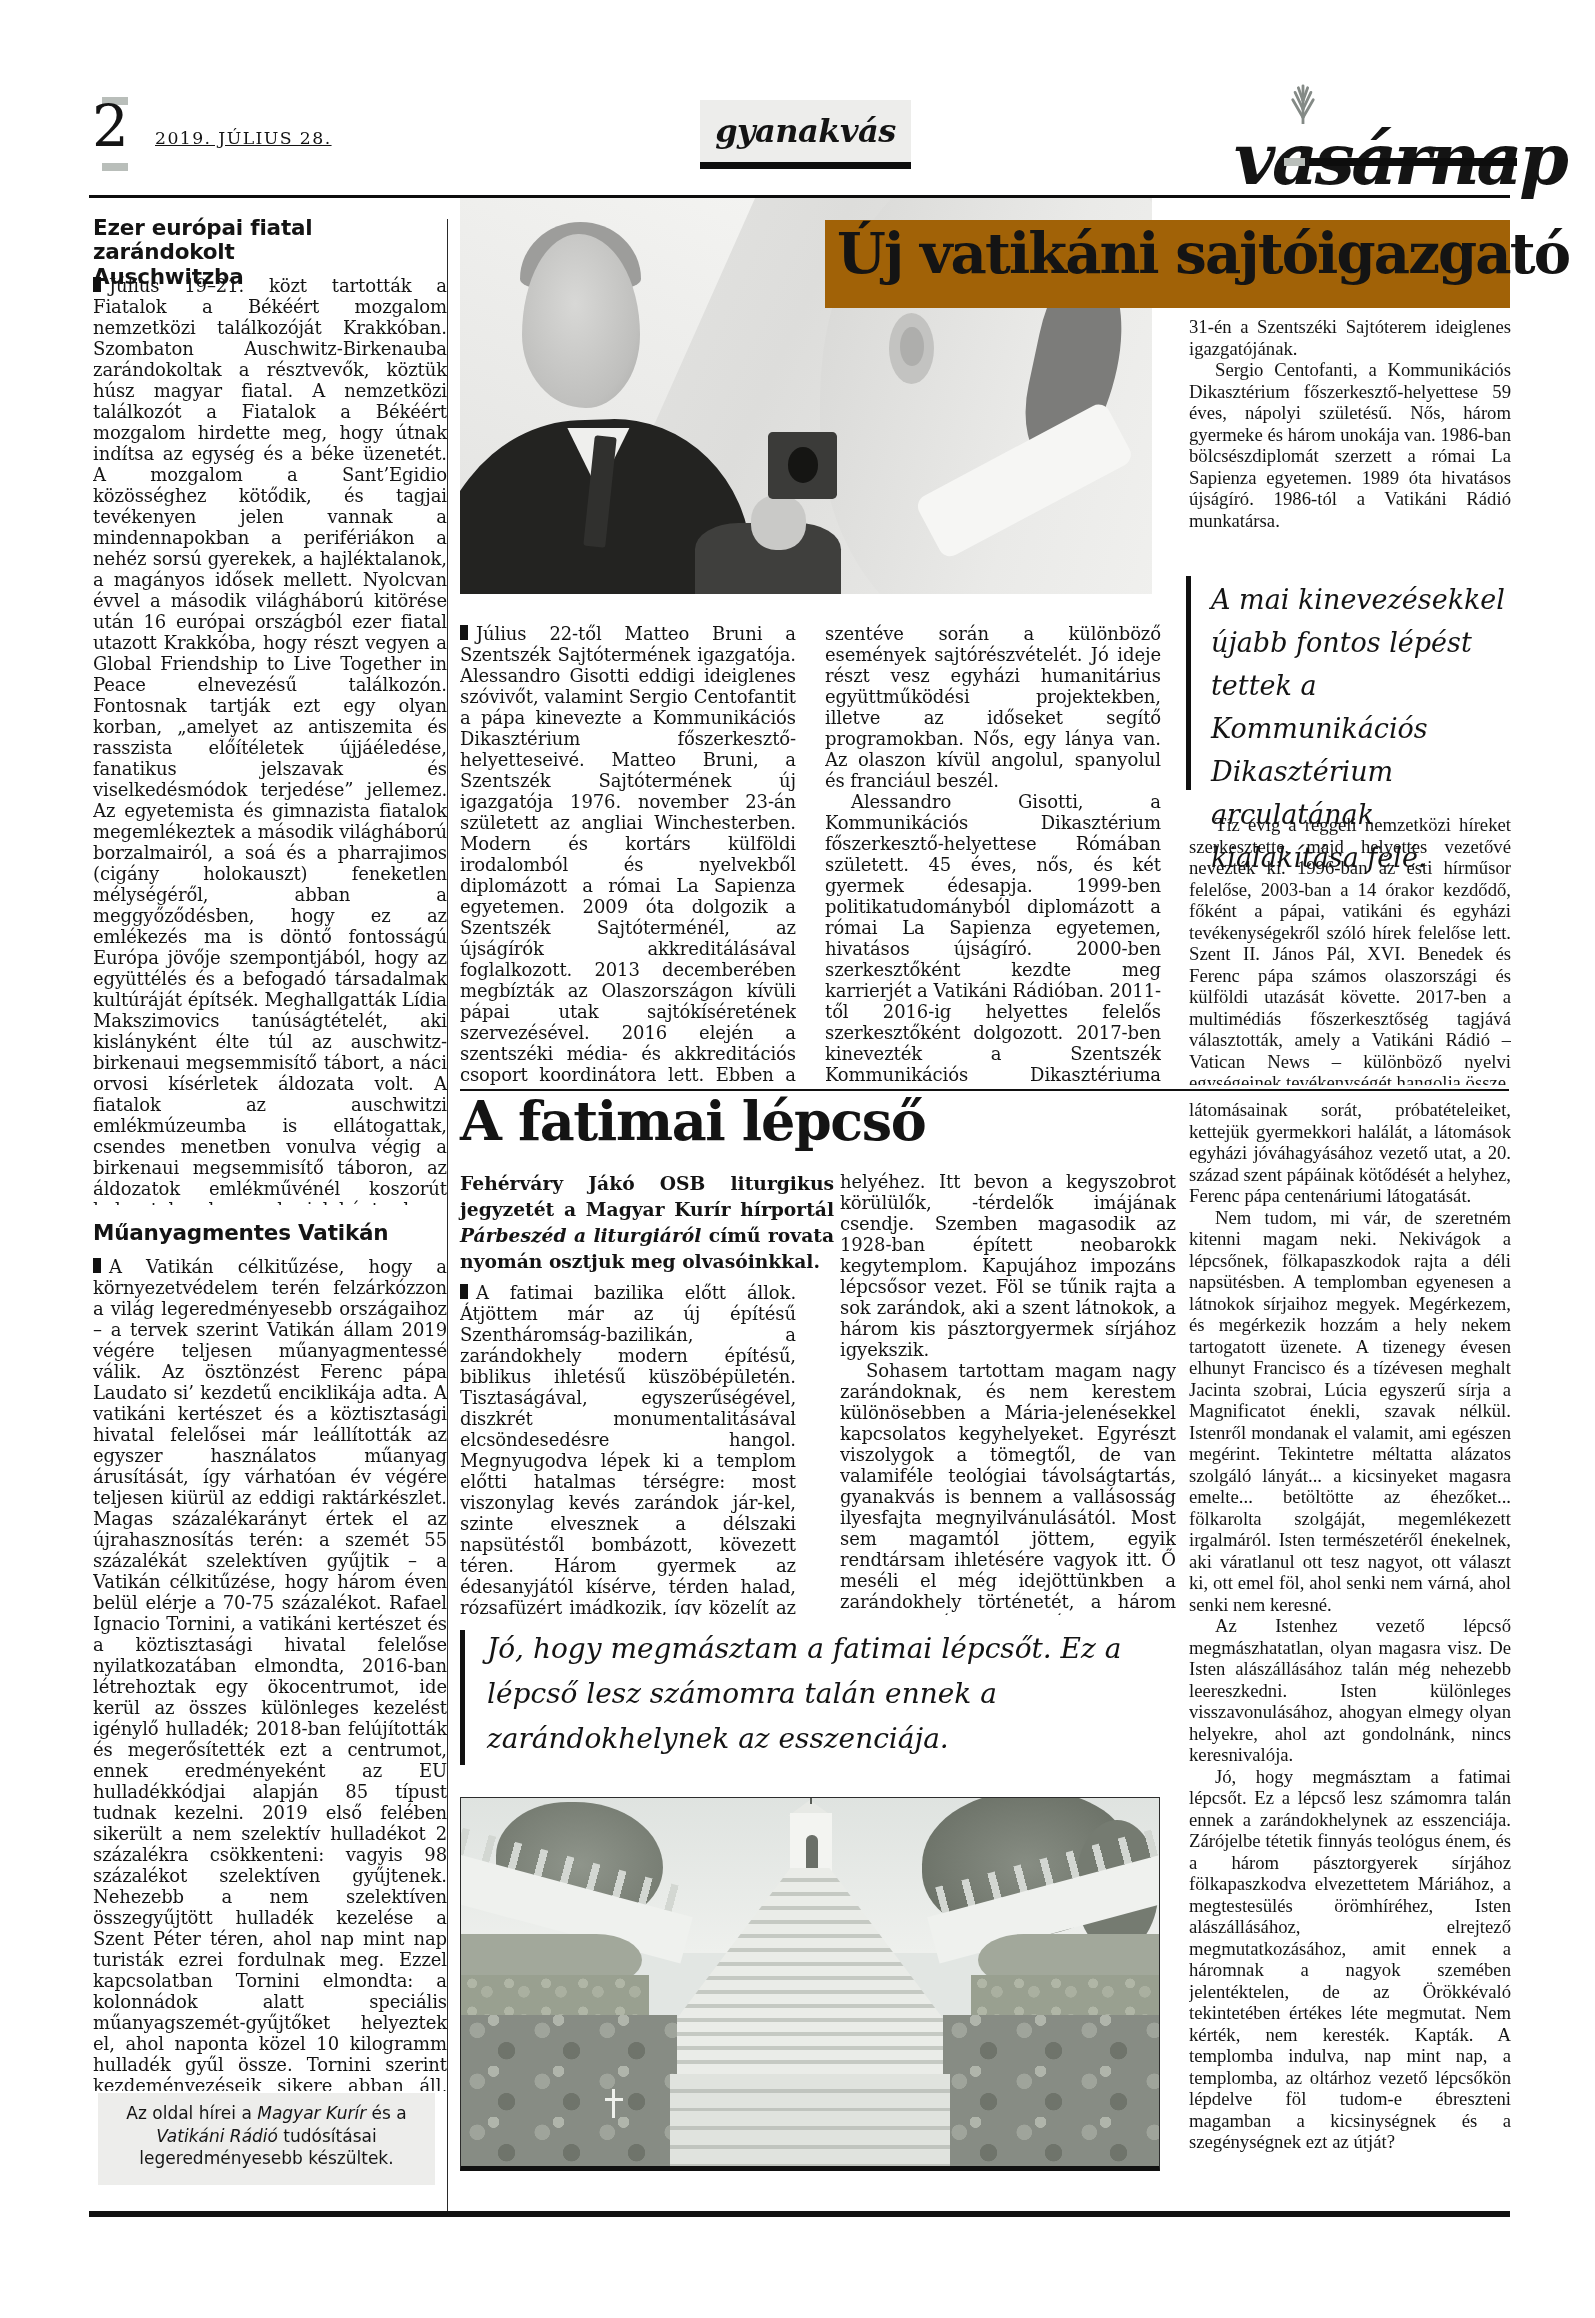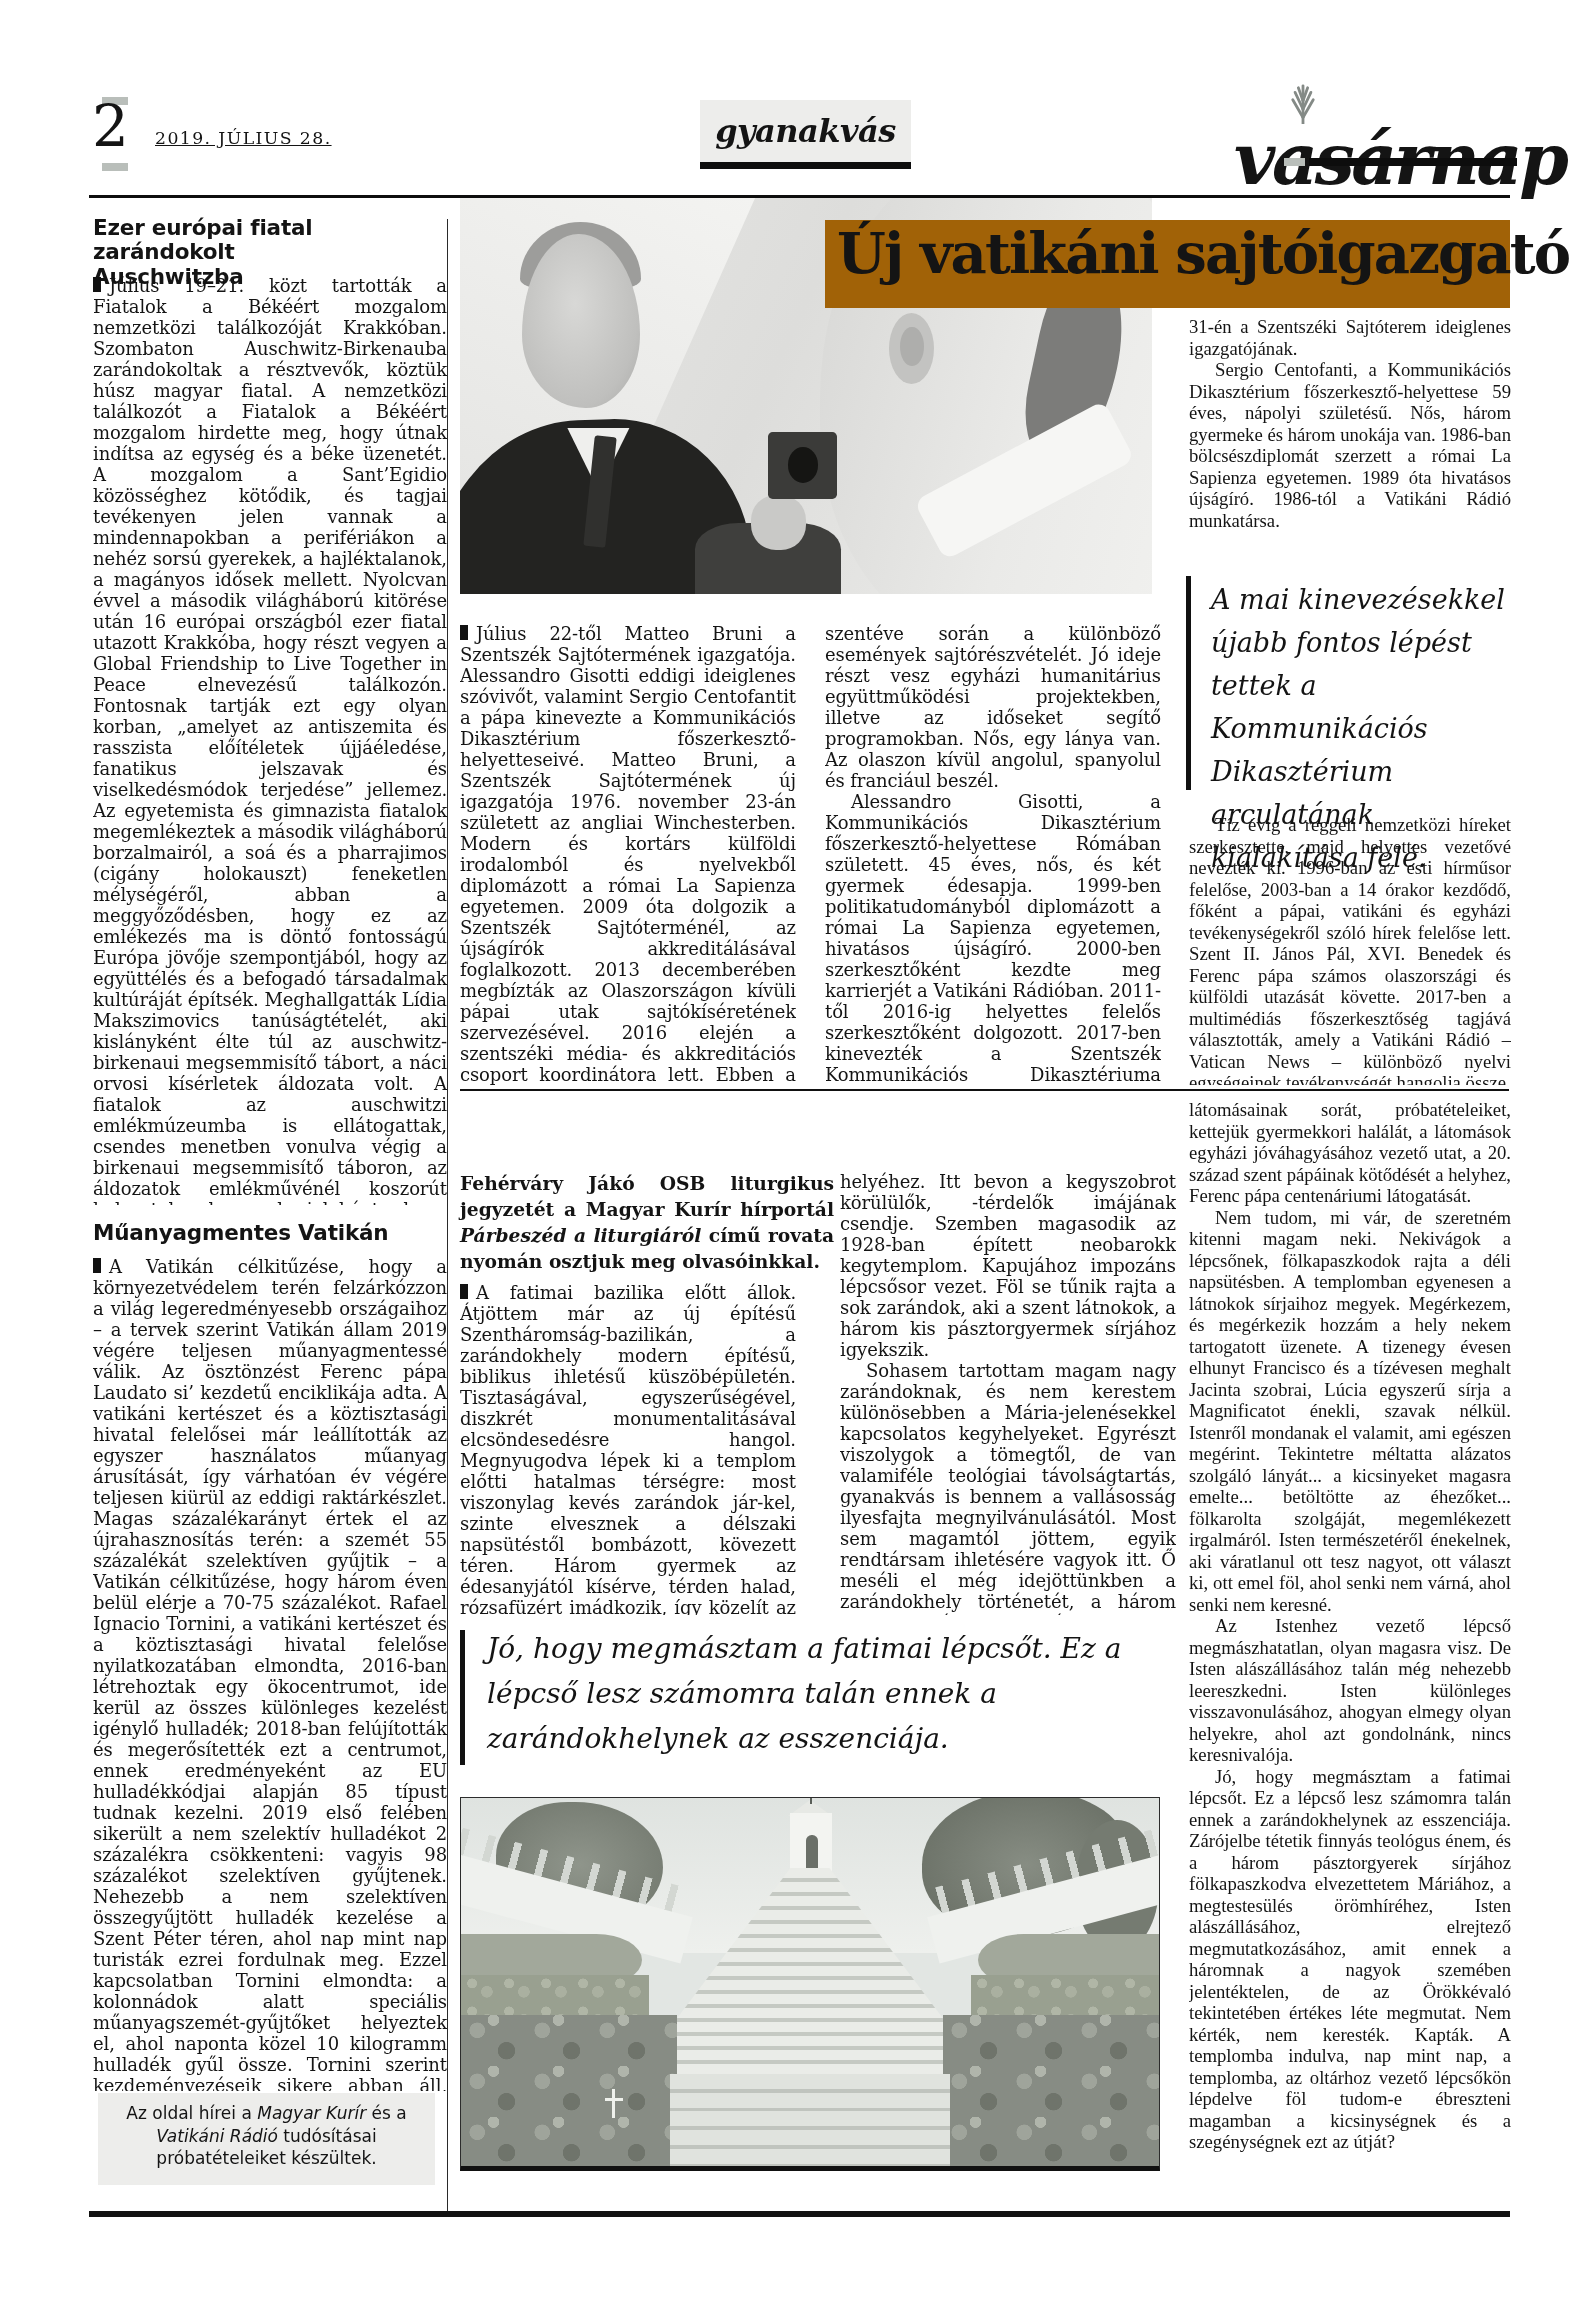--- a/index.html
+++ b/index.html
@@ -160,21 +160,21 @@
     <div>Auschwitzba</div>
   </div>
   <div class="abs body" id="lc-body1">
     <p><span class="marker"></span><span>Július 19–21. közt tartották a Fiatalok a Békéért mozgalom nemzetközi találkozóját Krakkóban. Szombaton Auschwitz-Birkenauba zarándokoltak a résztvevők, köztük húsz magyar fiatal. A nemzetközi találkozót a Fiatalok a Békéért mozgalom hirdette meg, hogy útnak indítsa az egység és a béke üzenetét. A mozgalom a Sant’Egidio közösséghez kötődik, és tagjai tevékenyen jelen vannak a mindennapokban a perifériákon a nehéz sorsú gyerekek, a hajléktalanok, a magányos idősek mellett. Nyolcvan évvel a második világháború kitörése után 16 európai országból ezer fiatal utazott Krakkóba, hogy részt vegyen a Global Friendship to Live Together in Peace elnevezésű találkozón. Fontosnak tartják ezt egy olyan korban, „amelyet az antiszemita és rasszista előítéletek újjáéledése, fanatikus jelszavak és viselkedésmódok terjedése” jellemez. Az egyetemista és gimnazista fiatalok megemlékeztek a második világháború borzalmairól, a soá és a pharrajimos (cigány holokauszt) feneketlen mélységéről, abban a meggyőződésben, hogy ez az emlékezés ma is döntő fontosságú Európa jövője szempontjából, hogy az együttélés és a befogadó társadalmak kultúráját építsék. Meghallgatták Lídia Makszimovics tanúságtételét, aki kislányként élte túl az auschwitz-birkenaui megsemmisítő tábort, a náci orvosi kísérletek áldozata volt. A fiatalok az auschwitzi emlékmúzeumba is ellátogattak, csendes menetben vonulva végig a birkenaui megsemmisítő táboron, az áldozatok emlékművénél koszorút helyeztek el annak jeleként, hogy szembeszállnak az erőszak és a rasszizmus minden formájával.</span></p>
   </div>
   <div class="abs sans-head" id="lc-title2">Műanyagmentes Vatikán</div>
   <div class="abs body" id="lc-body2">
     <p><span class="marker"></span><span>A Vatikán célkitűzése, hogy a környezetvédelem terén felzárkózzon a világ legeredményesebb országaihoz – a tervek szerint Vatikán állam 2019 végére teljesen műanyagmentessé válik. Az ösztönzést Ferenc pápa Laudato si’ kezdetű enciklikája adta. A vatikáni kertészet és a köztisztasági hivatal felelősei már leállították az egyszer használatos műanyag árusítását, így várhatóan év végére teljesen kiürül az eddigi raktárkészlet. Magas százalékarányt értek el az újrahasznosítás terén: a szemét 55 százalékát szelektíven gyűjtik – a Vatikán célkitűzése, hogy három éven belül elérje a 70-75 százalékot. Rafael Ignacio Tornini, a vatikáni kertészet és a köztisztasági hivatal felelőse nyilatkozatában elmondta, 2016-ban létrehoztak egy ökocentrumot, ide kerül az összes különleges kezelést igénylő hulladék; 2018-ban felújították és megerősítették ezt a centrumot, ennek eredményeként az EU hulladékkódjai alapján 85 típust tudnak kezelni. 2019 első felében sikerült a nem szelektív hulladékot 2 százalékra csökkenteni: vagyis 98 százalékot szelektíven gyűjtenek. Nehezebb a nem szelektíven összegyűjtött hulladék kezelése a Szent Péter téren, ahol nap mint nap turisták ezrei fordulnak meg. Ezzel kapcsolatban Tornini elmondta: a kolonnádok alatt speciális műanyagszemét-gyűjtőket helyeztek el, ahol naponta közel 10 kilogramm hulladék gyűl össze. Tornini szerint kezdeményezéseik sikere abban áll, hogy komolyan vették Ferenc pápa Laudato si’ kezdetű enciklikáját.</span></p>
   </div>
   <div class="abs" id="lc-credit">
-    <span>Az oldal hírei a </span><i>Magyar Kurír</i><span> és a </span><i>Vatikáni Rádió</i><span> tudósításai próbatételeiket készültek.</span>
+    <span>Az oldal hírei a </span><i>Magyar Kurír</i><span> és a </span><i>Vatikáni Rádió</i><span> tudósításai legeredményesebb készültek.</span>
   </div>
 
   <div class="abs" id="main-photo">
     <div class="el pt-beam"></div>
     <div class="el pt-pope"></div>
     <div class="el pt-ear"></div>
     <div class="el pt-earin"></div>
     <div class="el pt-popehair"></div>
     <div class="el pt-collar"></div>
     <div class="el pt-suit"></div>
@@ -203,20 +203,21 @@
     <p class="ind">Sergio Centofanti, a Kommunikációs Dikasztérium főszerkesztő-helyettese 59 éves, nápolyi születésű. Nős, három gyermeke és három unokája van. 1986-ban bölcsészdiplomát szerzett a római La Sapienza egyetemen. 1989 óta hivatásos újságíró. 1986-tól a Vatikáni Rádió munkatársa.</p>
   </div>
   <div class="abs" id="ma-quote-bar"></div>
   <div class="abs quote" id="ma-quote">A mai kinevezésekkel újabb fontos lépést tettek a Kommunikációs Dikasztérium arculatának kialakítása felé.</div>
   <div class="abs body-cond" id="ma-col3b">
     <p class="ind">Tíz évig a reggeli nemzetközi híreket szerkesztette, majd helyettes vezetővé nevezték ki. 1996-ban az esti hírműsor felelőse, 2003-ban a 14 órakor kezdődő, főként a pápai, vatikáni és egyházi tevékenységekről szóló hírek felelőse lett. Szent II. János Pál, XVI. Benedek és Ferenc pápa számos olaszországi és külföldi utazását követte. 2017-ben a multimédiás főszerkesztőség tagjává választották, amely a Vatikáni Rádió – Vatican News – különböző nyelvi egységeinek tevékenységét hangolja össze.</p>
   </div>
 
   <div class="abs" id="rule-section"></div>
 
+  <div class="abs" id="fa-headline">A fatimai lépcső</div>
   <div class="abs" id="fa-lead">
     <span>Fehérváry Jákó OSB liturgikus jegyzetét a Magyar Kurír hírportál </span><i>Párbeszéd a liturgiáról</i><span> című rovata nyomán osztjuk meg olvasóinkkal.</span>
   </div>
   <div class="abs body" id="fa-col1">
     <p><span class="marker"></span><span>A fatimai bazilika előtt állok. Átjöttem már az új építésű Szentháromság-bazilikán, a zarándokhely modern építésű, biblikus ihletésű küszöbépületén. Tisztaságával, egyszerűségével, diszkrét monumentalitásával elcsöndesedésre hangol. Megnyugodva lépek ki a templom előtti hatalmas térségre: most viszonylag kevés zarándok jár-kel, szinte elvesznek a délszaki napsütéstől bombázott, kövezett téren. Három gyermek az édesanyjától kísérve, térden halad, rózsafüzért imádkozik, így közelít az erre fenntartott kő-imaösvényen a bal kézre eső kápolnácskához (capelinha), a jelenések egyik</span></p>
   </div>
   <div class="abs body" id="fa-col2">
     <p>helyéhez. Itt bevon a kegyszobrot körülülők, -térdelők imájának csendje. Szemben magasodik az 1928-ban épített neobarokk kegytemplom. Kapujához impozáns lépcsősor vezet. Föl se tűnik rajta a sok zarándok, aki a szent látnokok, a három kis pásztorgyermek sírjához igyekszik.</p>
     <p class="ind">Sohasem tartottam magam nagy zarándoknak, és nem kerestem különösebben a Mária-jelenésekkel kapcsolatos kegyhelyeket. Egyrészt viszolygok a tömegtől, de van valamiféle teológiai távolságtartás, gyanakvás is bennem a vallásosság ilyesfajta megnyilvánulásától. Most sem magamtól jöttem, egyik rendtársam ihletésére vagyok itt. Ő meséli el még idejöttünkben a zarándokhely történetét, a három koldusszegény pásztorgyerek, Jacinta, Lúcia és Francisco</p>
   </div>

